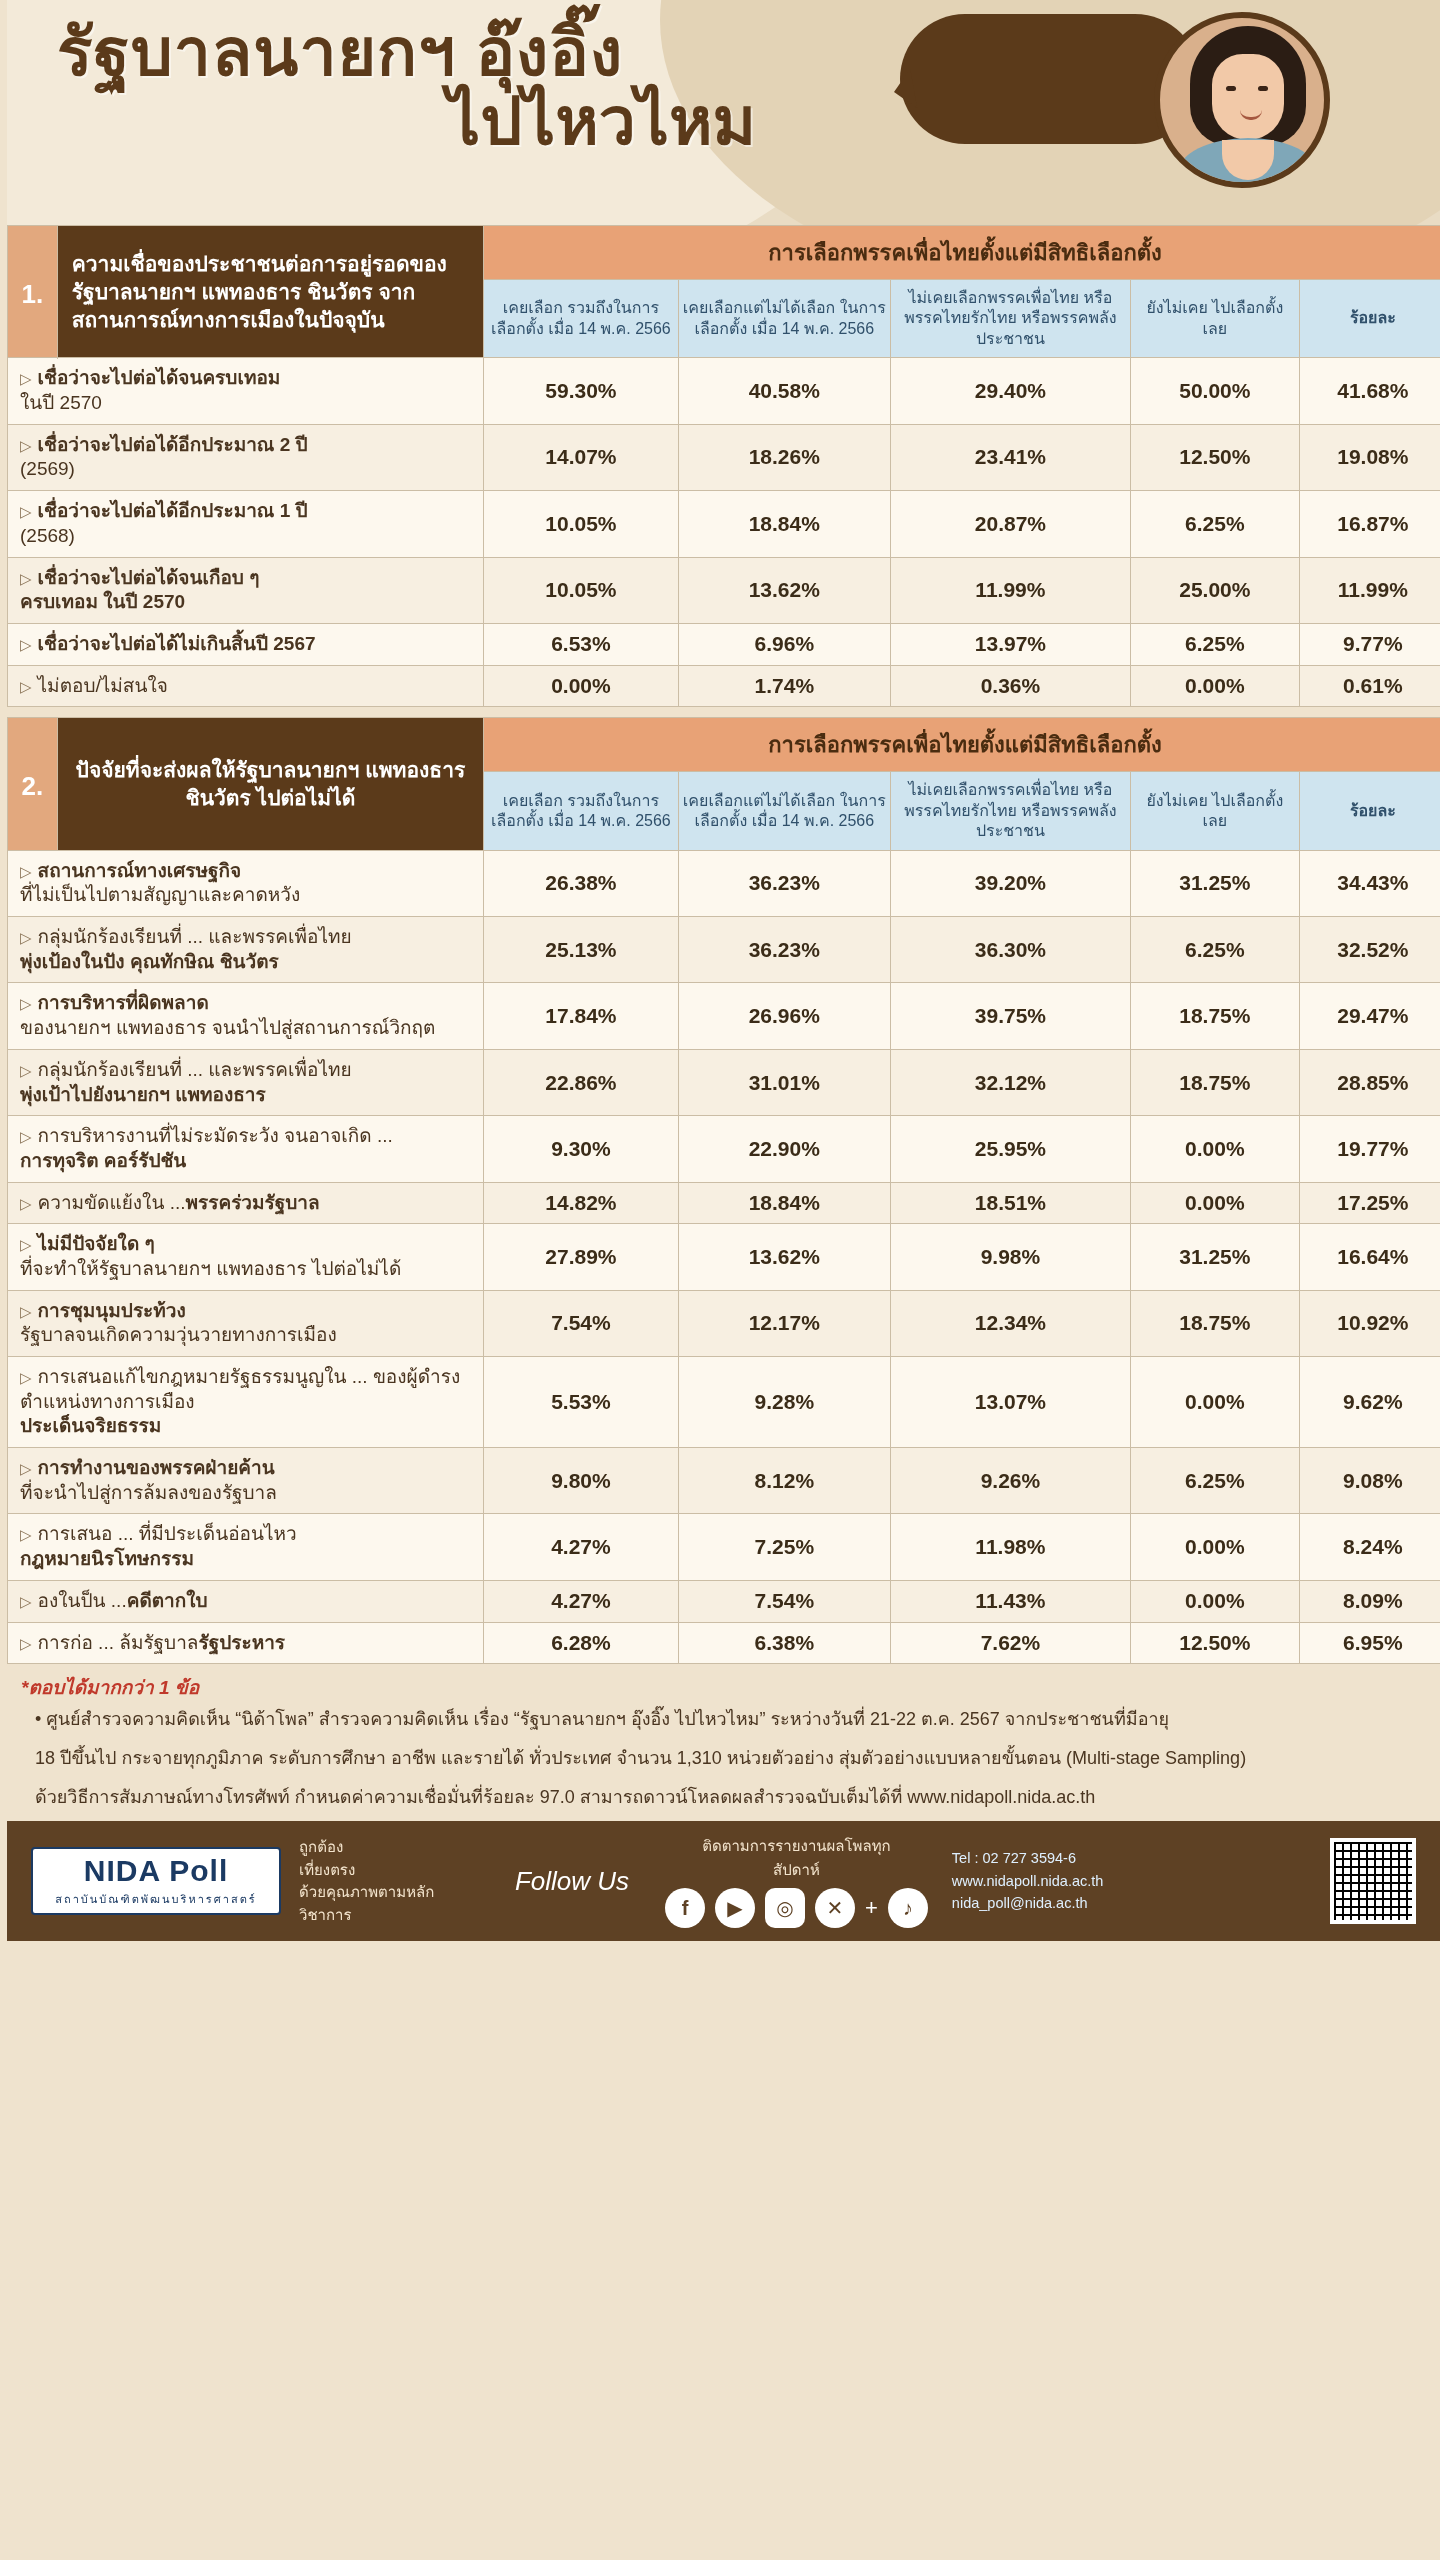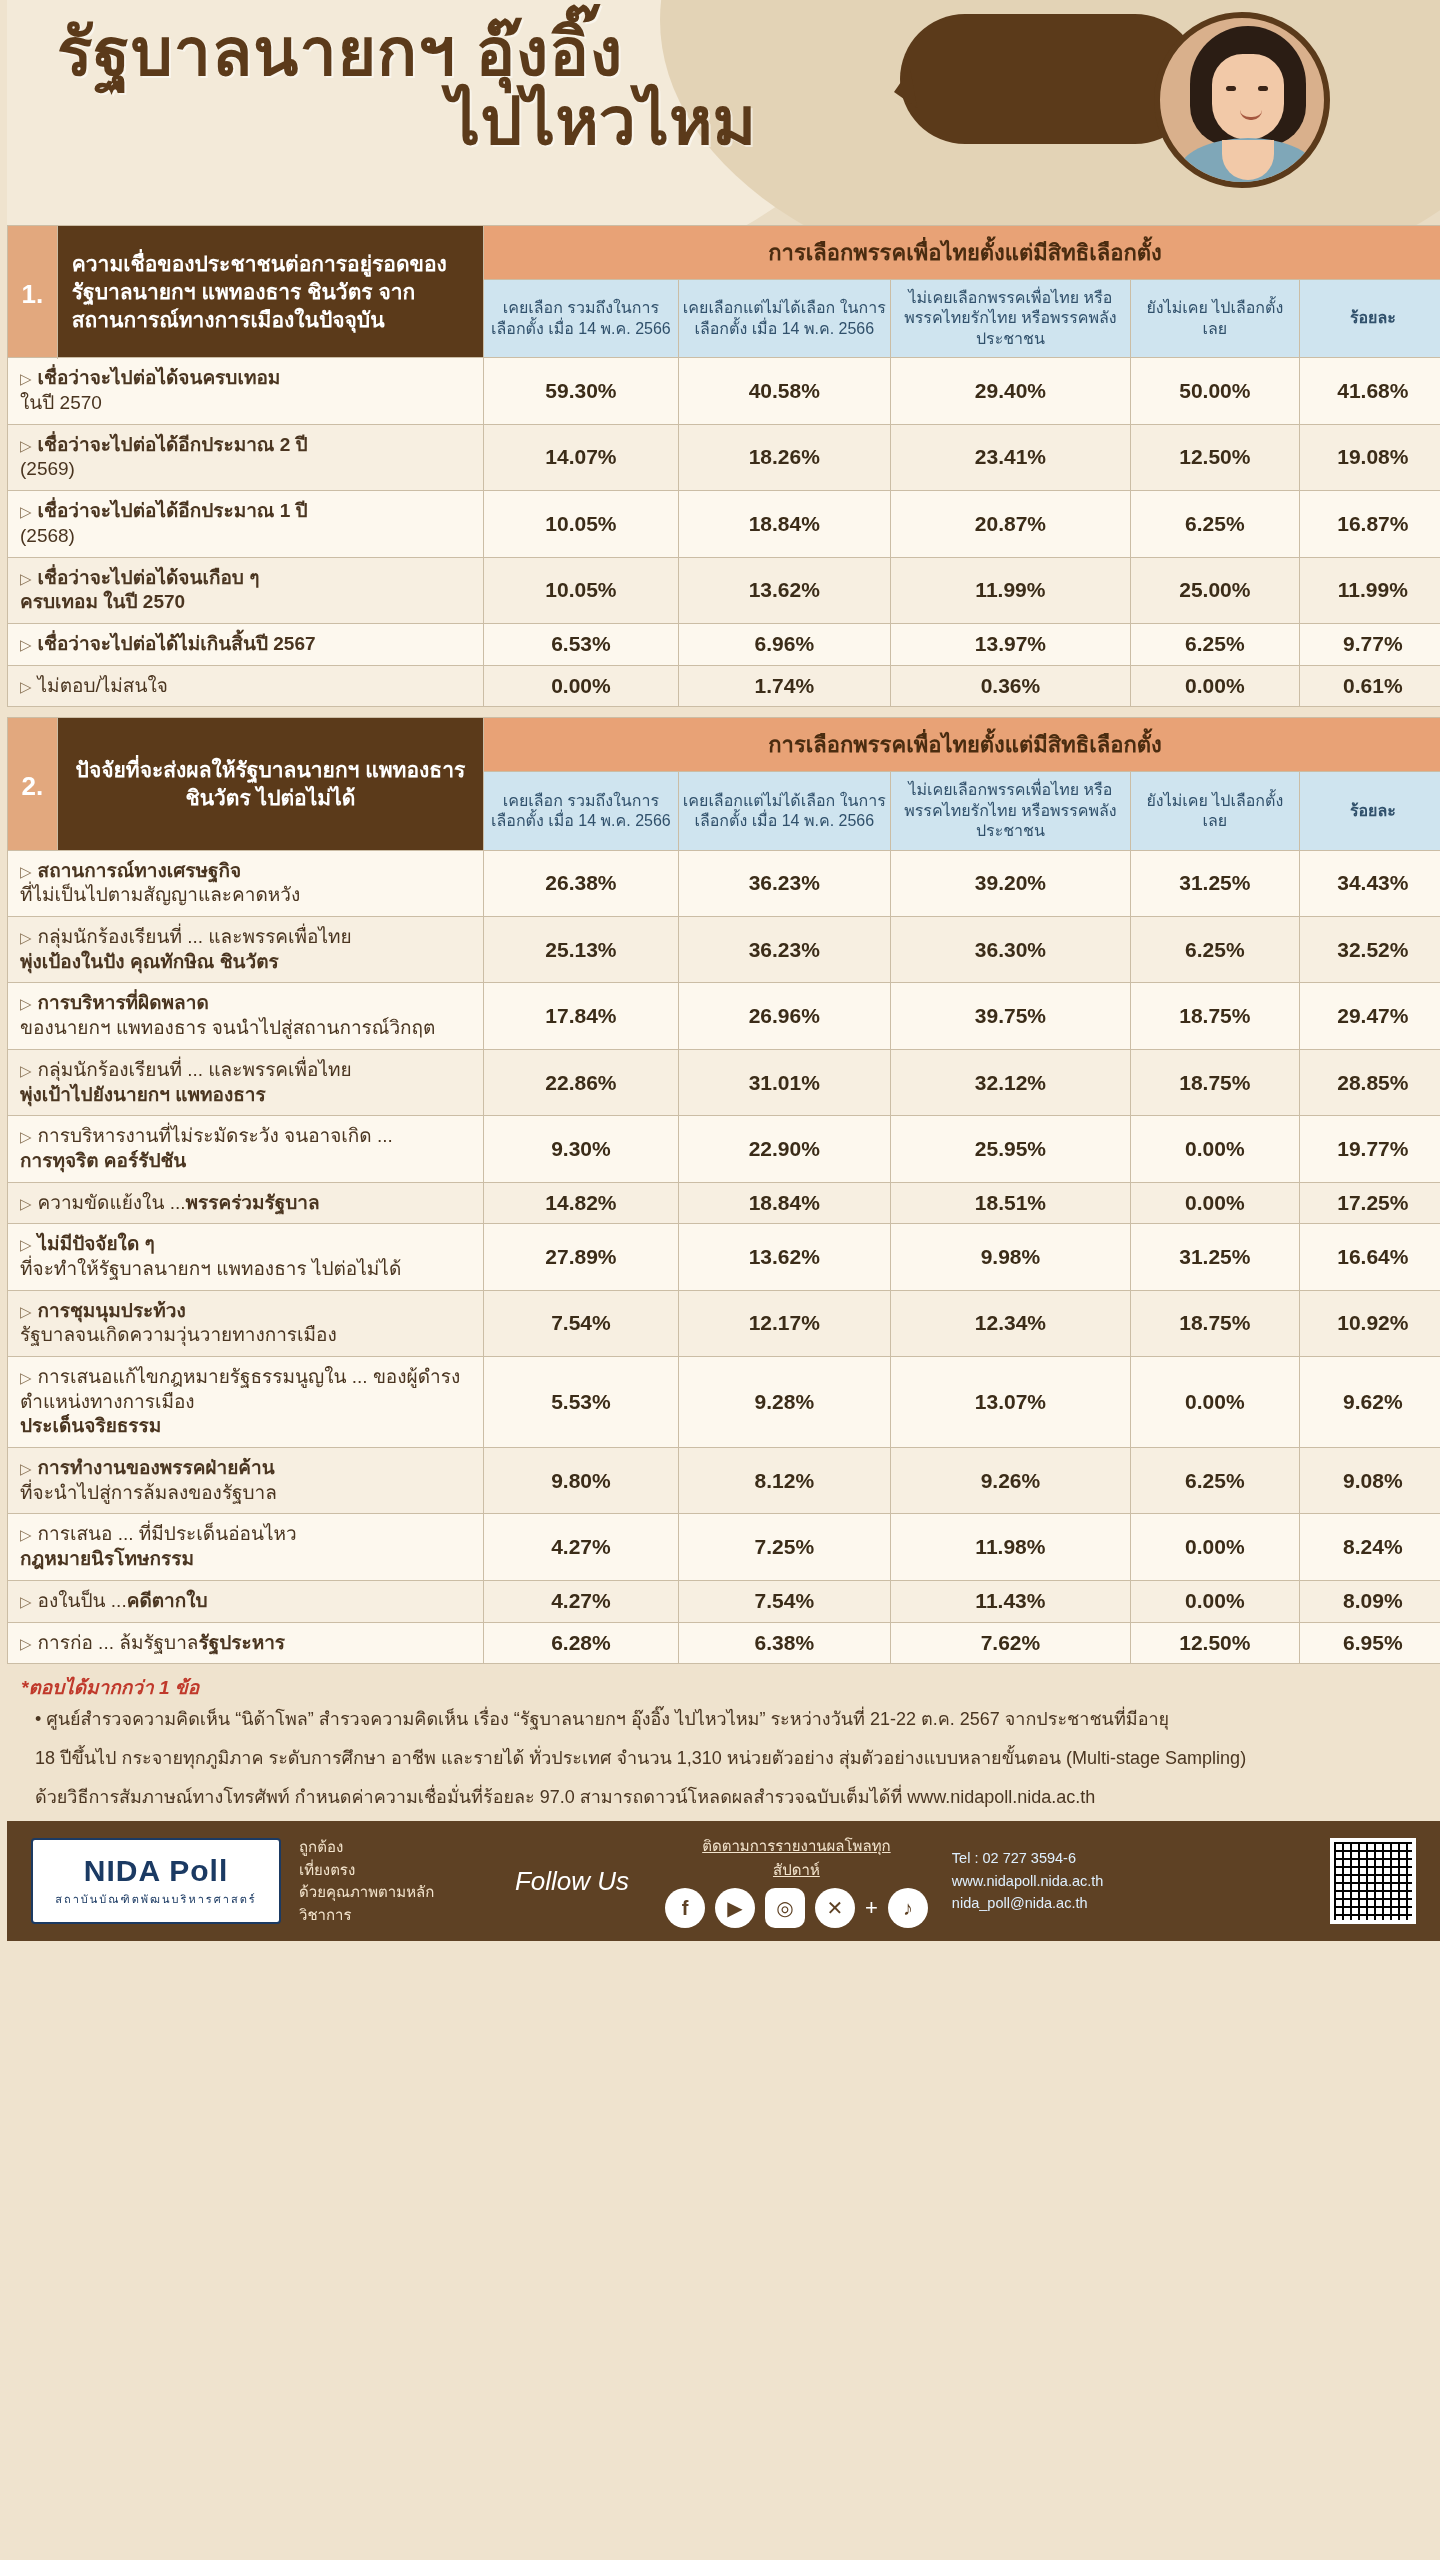--- a/index.html
+++ b/index.html
@@ -181,37 +181,37 @@
     color: #fff;
     display:flex;
     align-items:center;
     padding: 0 24px;
     gap: 18px;
   }
   .logo-box {
     background:#fff; color:#1b3a63;
     border:2px solid #1b3a63;
     border-radius:4px;
-    width: 250px; height: 86px;
+    width: 250px; height: 68px;
     display:flex; flex-direction:column; align-items:center; justify-content:center;
   }
   .logo-box .nida { font-size: 30px; font-weight:bold; letter-spacing:1px;}
   .logo-box .tag { font-size: 11px; letter-spacing: 2px; margin-top:2px;}
   .slogan { font-size: 15px; line-height:1.5; color:#f3e4cd; width: 180px;}
   .follow { font-style: italic; font-size: 26px; color:#fff; width: 150px; text-align:center;}
   .socials { display:flex; align-items:center; gap:10px;}
   .soc {
     width: 40px; height: 40px; border-radius: 50%;
     background:#fff; color:#5e4124;
     display:flex; align-items:center; justify-content:center;
     font-size: 20px; font-weight:bold;
   }
   .soc.sq { border-radius: 10px; }
   .plus { color:#fff; font-size:22px; }
-  .contact-head { font-size: 15px; color:#f3e4cd; width: 230px; text-align:center;text-decoration:underline;}
+  .contact-head { font-size: 15px; color:#f3e4cd; width: 230px; text-align:center;}
   .contact { font-size: 14.5px; line-height:1.55; color:#dff0ff; margin-left: 6px;}
   .qr {
     width: 86px; height: 86px; background:#fff; margin-left:auto;
     background-image:
       linear-gradient(90deg,#000 2px, transparent 2px),
       linear-gradient(#000 2px, transparent 2px);
     background-size: 8px 8px;
     border: 4px solid #fff;
   }
 </style>

